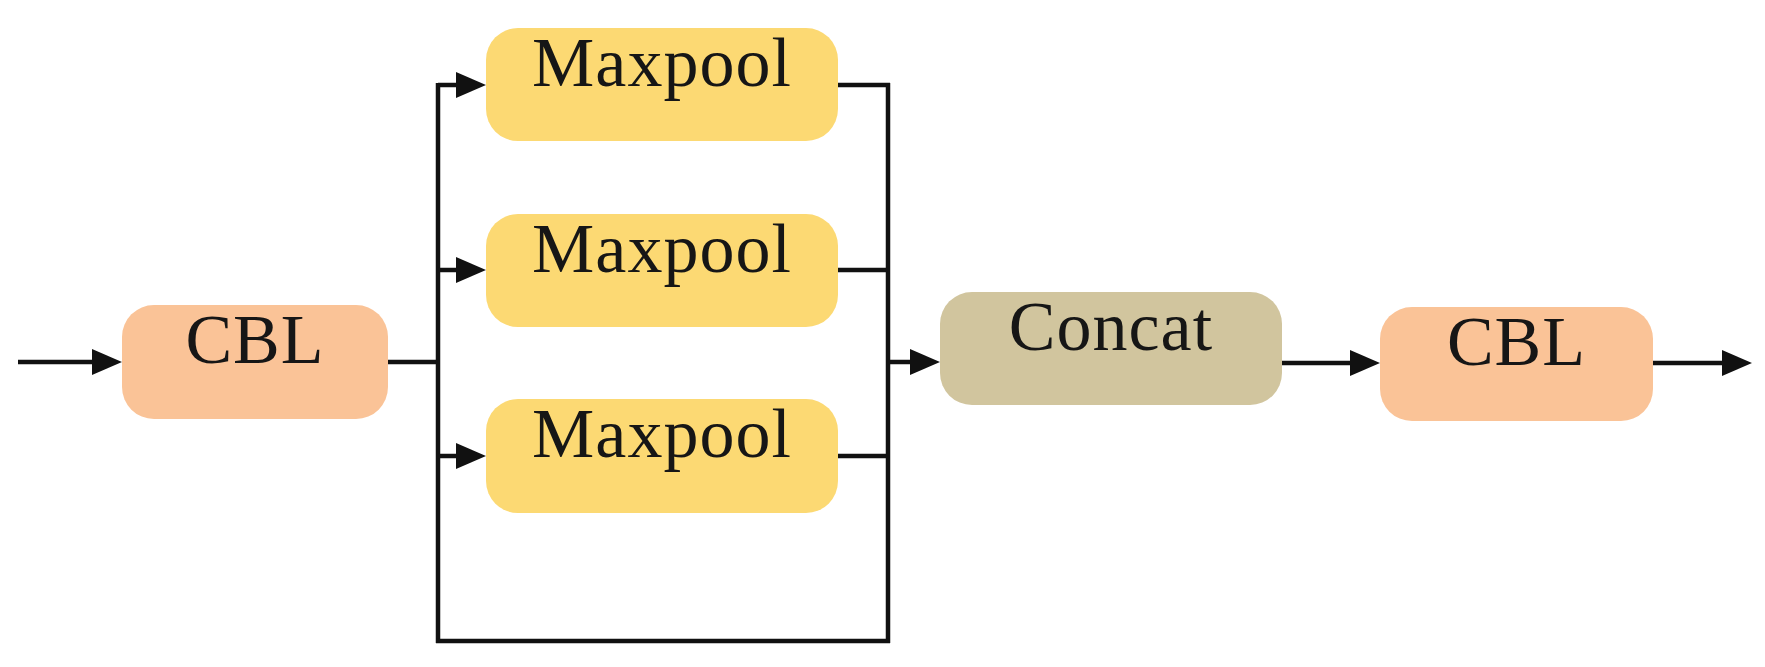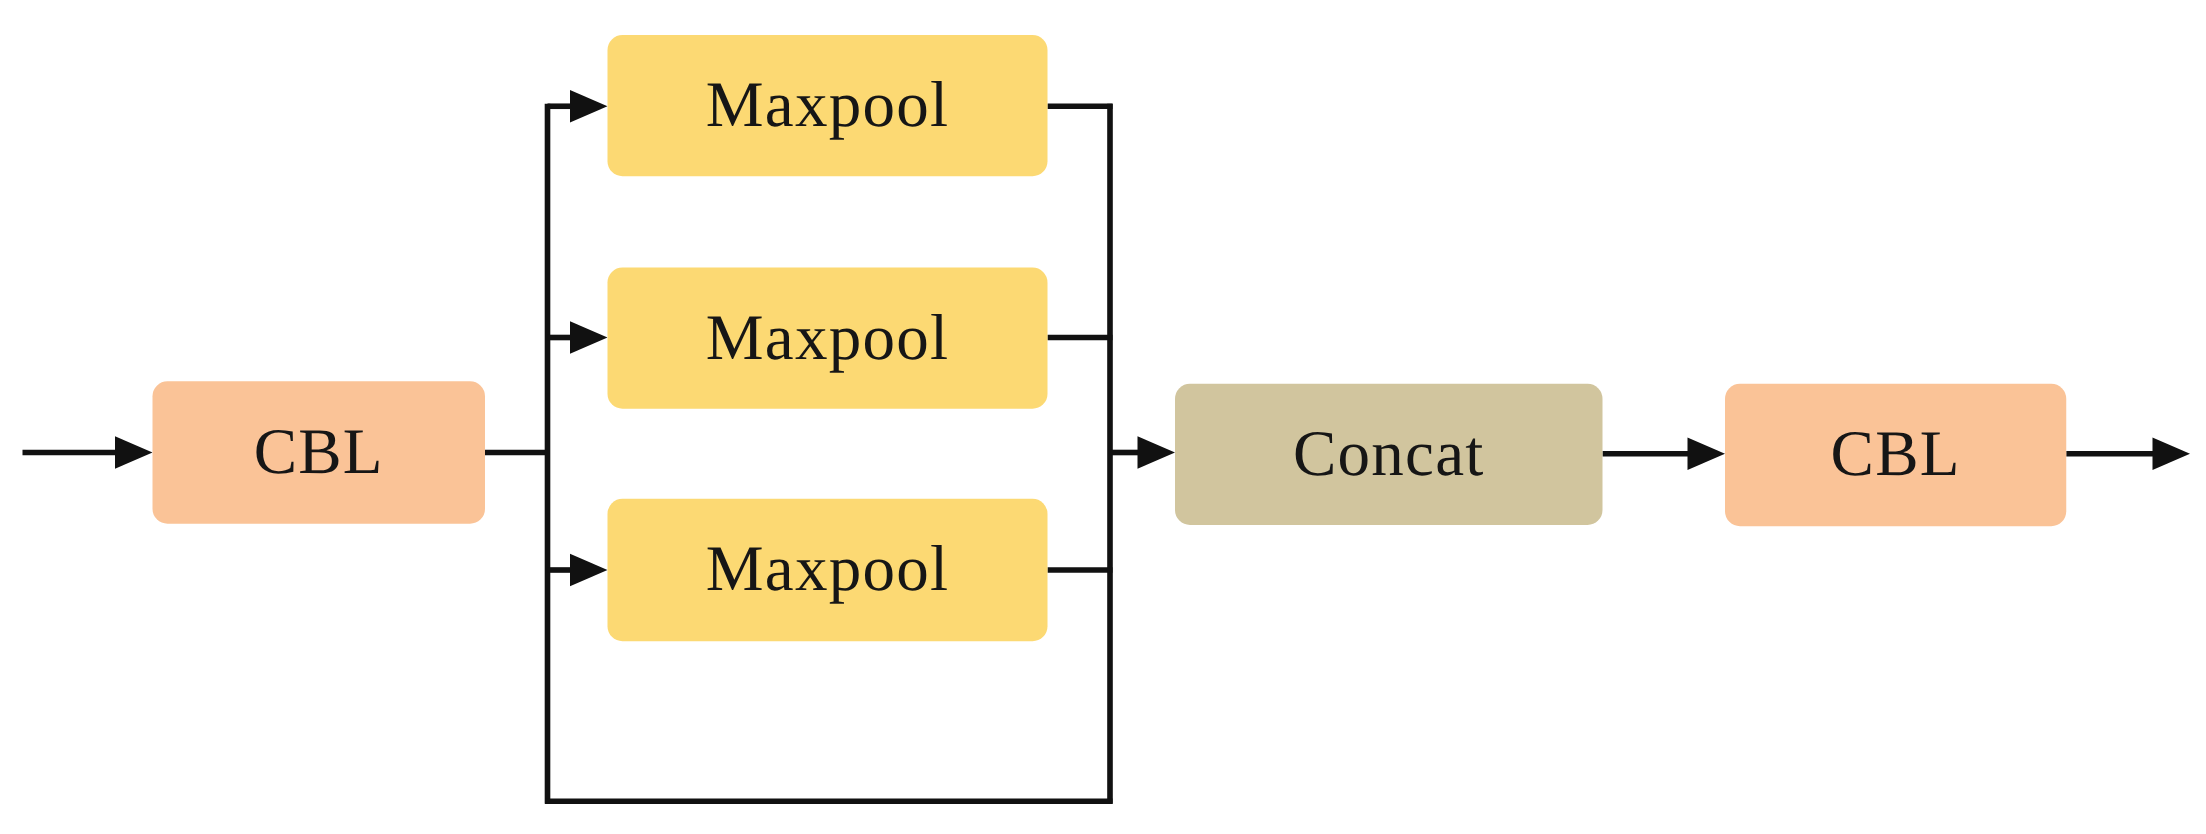--- a/index.html
+++ b/index.html
@@ -8,33 +8,33 @@
     width:1765px;height:667px;
     background:#ffffff;
     overflow:hidden;
     font-family:"Liberation Serif","DejaVu Serif",serif;
   }
   .connectors{position:absolute;left:0;top:0;width:1765px;height:667px;}
   .connectors line{stroke:#111111;stroke-width:4.5;}
   .connectors polygon{fill:#111111;stroke:none;}
   .node{
     position:absolute;
-    display:flex;align-items:center;justify-content:center;
-    border-radius:12px;
+    display:flex;justify-content:center;
+    border-radius:32px;
     color:#161616;
-    font-size:52px;
+    font-size:70px;
     letter-spacing:1px;
     line-height:1;
     user-select:none;
   }
   #n-cbl-in   {left:122px;  top:305px; width:266px; height:114px;}
   #n-maxpool-1{left:486px;  top:28px;  width:352px; height:113px;}
   #n-maxpool-2{left:486px;  top:214px; width:352px; height:113px;}
   #n-maxpool-3{left:486px;  top:399px; width:352px; height:114px;}
-  #n-concat   {left:940px;  top:307px; width:342px; height:113px;}
+  #n-concat   {left:940px;  top:292px; width:342px; height:113px;}
   #n-cbl-out  {left:1380px; top:307px; width:273px; height:114px;}
 </style>
 </head>
 <body>
 
 <div class="canvas">
 
   <svg class="connectors" viewBox="0 0 1765 667" xmlns="http://www.w3.org/2000/svg">
 
     <line x1="18" y1="362" x2="94" y2="362"></line>

